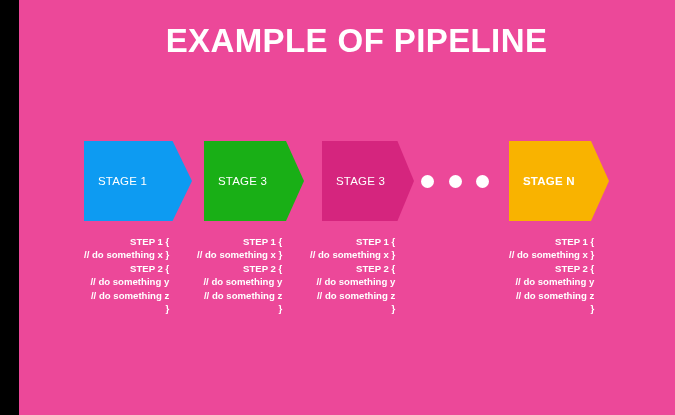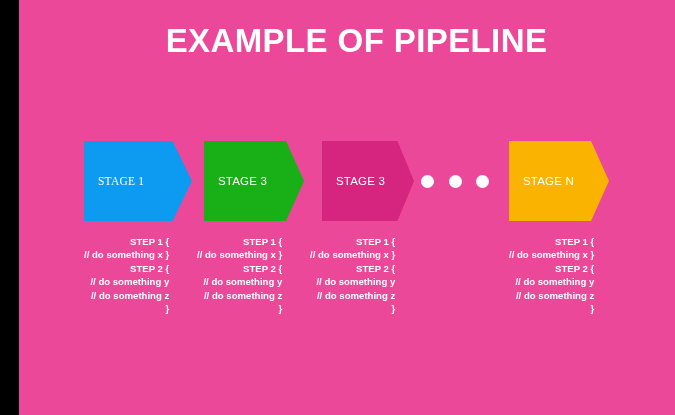--- a/index.html
+++ b/index.html
@@ -121,42 +121,42 @@
 <body style="background: rgb(0, 0, 0);">
 
 <div id="slide">
 
   <div id="title" style="color: rgb(255, 255, 255);">EXAMPLE OF PIPELINE</div>
 
   <div id="pipeline">
 
     <div class="stage" id="stage-1">
       <div class="stage-shape" style="background: rgb(13, 155, 242);"></div>
-      <div class="stage-label" style="color: rgb(255, 255, 255); font-family: Liberation Serif, serif;">STAGE 1</div>
+      <div class="stage-label" style="color: rgb(255, 255, 255);">STAGE 1</div>
     </div>
 
     <div class="stage" id="stage-2">
       <div class="stage-shape" style="background: rgb(25, 175, 22);"></div>
       <div class="stage-label" style="color: rgb(255, 255, 255);">STAGE 3</div>
     </div>
 
     <div class="stage" id="stage-3">
       <div class="stage-shape" style="background: rgb(213, 37, 126);"></div>
       <div class="stage-label" style="color: rgb(255, 255, 255);">STAGE 3</div>
     </div>
 
     <div id="ellipsis">
       <span class="dot d0" style="background: rgb(255, 255, 255);"></span>
       <span class="dot d1" style="background: rgb(255, 255, 255);"></span>
       <span class="dot d2" style="background: rgb(255, 255, 255);"></span>
     </div>
 
     <div class="stage" id="stage-n">
       <div class="stage-shape" style="background: rgb(249, 179, 0);"></div>
-      <div class="stage-label" style="color: rgb(255, 255, 255);">STAGE N</div>
+      <div class="stage-label" style="color: rgb(255, 255, 255); font-weight: bold;">STAGE N</div>
     </div>
 
   </div>
 
   <div class="code-block" id="code-1">
     <span class="code-line">STEP 1 {</span>
     <span class="code-line">// do something x }</span>
     <span class="code-line">STEP 2 {</span>
     <span class="code-line">// do something y</span>
     <span class="code-line">// do something z</span>

